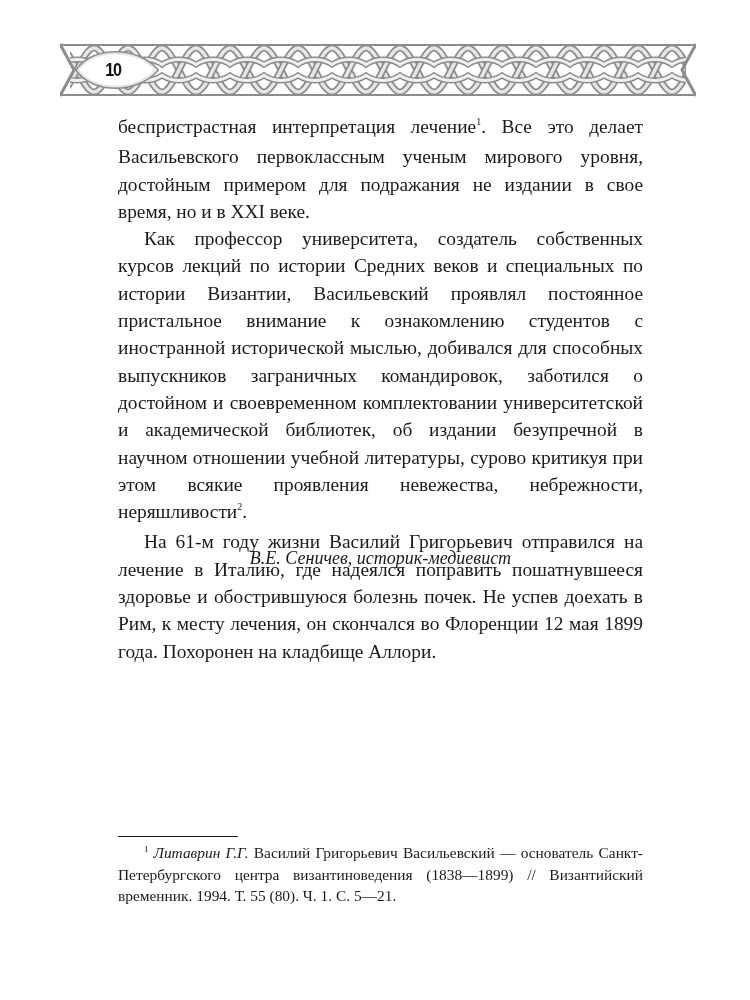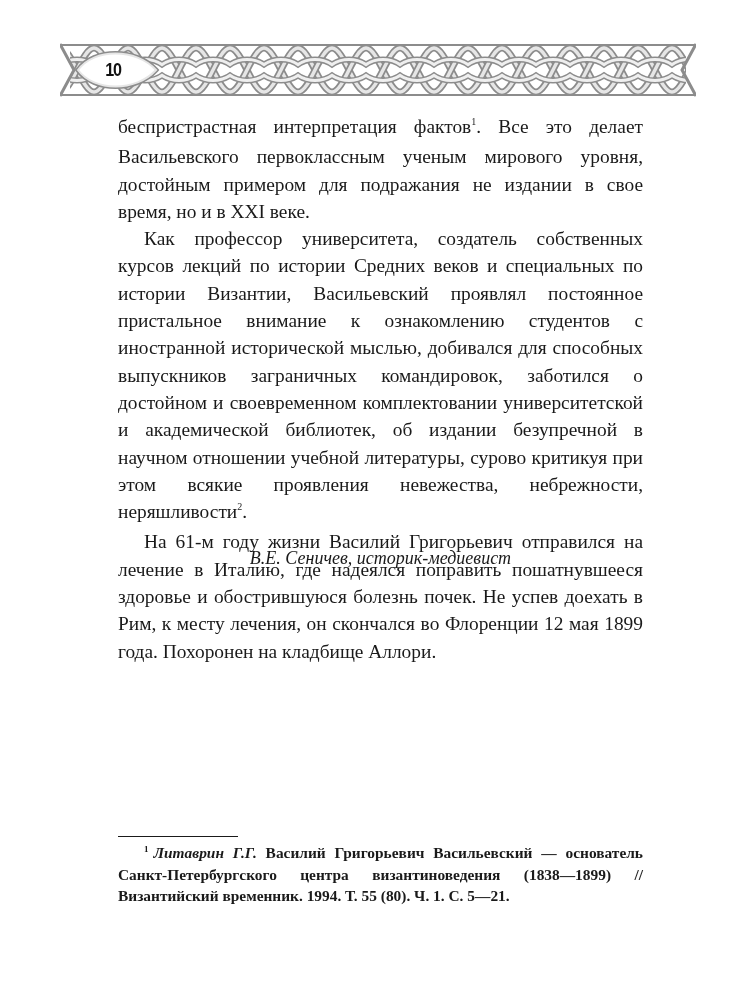--- a/index.html
+++ b/index.html
@@ -8,21 +8,21 @@
   .header-band svg { display: block; }
   .page-number { position: absolute; left: 95px; top: 54px; width: 36px; height: 32px; font-family: "Liberation Sans", sans-serif; font-weight: bold; font-size: 19px; letter-spacing: -1.5px; text-align: center; line-height: 32px; color: #111; transform: scaleX(0.85); }
   .body-text { position: absolute; left: 118px; top: 113px; width: 525px; font-size: 19.4px; line-height: 27.3px; text-align: justify; }
   .body-text p { margin: 0; }
   .body-text p.indent { text-indent: 26px; }
   .body-text p.first { text-indent: 0; }
   sup { font-size: 10px; vertical-align: 0; position: relative; top: -8px; }
   .signature { position: absolute; left: 118px; top: 545px; width: 525px; text-align: center; font-style: italic; font-size: 18px; line-height: 27px; }
   .footnote-rule { position: absolute; left: 118px; top: 836px; width: 120px; height: 1px; background: #1a1a1a; }
   .footnotes { position: absolute; left: 118px; top: 843px; width: 525px; font-size: 15.4px; line-height: 20.3px; text-align: justify; }
-  .footnotes p { margin: 0; text-indent: 26px; font-weight: bold; }
+  .footnotes p { margin: 0; text-indent: 26px; }
   .footnotes sup { font-size: 9px; top: -6px; margin-right: 5px; }
   .fn-author { font-style: italic; }
 </style>
 </head>
 <body>
 
 <div class="header-band">
   <svg width="636" height="56" viewBox="0 0 636 56">
     <defs>
       <pattern id="knot" x="0" y="0" width="34" height="56" patternUnits="userSpaceOnUse">
@@ -40,21 +40,21 @@
     <polyline points="636,2 622,28 636,54" fill="none" stroke="#8c8c8c" stroke-width="3"></polyline>
     <line x1="0" y1="3" x2="636" y2="3" stroke="#8c8c8c" stroke-width="2"></line>
     <line x1="0" y1="53" x2="636" y2="53" stroke="#8c8c8c" stroke-width="2"></line>
     <path d="M18 28 C 34 6, 76 6, 96 28 C 76 50, 34 50, 18 28 Z" fill="#ffffff" stroke="#8c8c8c" stroke-width="5"></path>
     <path d="M18 28 C 34 6, 76 6, 96 28 C 76 50, 34 50, 18 28 Z" fill="#ffffff" stroke="#e6e6e6" stroke-width="2"></path>
   </svg>
 </div>
 <div class="page-number">10</div>
 
 <div class="body-text">
-  <p class="first"><span>беспристрастная интерпретация фактов</span><sup>1</sup><span>. Все это делает Васильевского первоклассным ученым мирового уровня, достойным примером для подражания не издании в свое время, но и в XXI веке.</span></p>
+  <p class="first"><span>беспристрастная интерпретация лечение</span><sup>1</sup><span>. Все это делает Васильевского первоклассным ученым мирового уровня, достойным примером для подражания не издании в свое время, но и в XXI веке.</span></p>
   <p class="indent"><span>Как профессор университета, создатель собственных курсов лекций по истории Средних веков и специальных по истории Византии, Васильевский проявлял постоянное пристальное внимание к ознакомлению студентов с иностранной исторической мыслью, добивался для способных выпускников заграничных командировок, заботился о достойном и своевременном комплектовании университетской и академической библиотек, об издании безупречной в научном отношении учебной литературы, сурово критикуя при этом всякие проявления невежества, небрежности, неряшливости</span><sup>2</sup><span>.</span></p>
   <p class="indent"><span>На 61-м году жизни Василий Григорьевич отправился на лечение в Италию, где надеялся поправить пошатнувшееся здоровье и обострившуюся болезнь почек. Не успев доехать в Рим, к месту лечения, он скончался во Флоренции 12 мая 1899 года. Похоронен на кладбище Аллори.</span></p>
 </div>
 
 <div class="signature">В.Е. Сеничев, историк-медиевист</div>
 
 <div class="footnote-rule"></div>
 <div class="footnotes">
   <p><sup>1</sup><span class="fn-author">Литаврин Г.Г.</span><span> Василий Григорьевич Васильевский — основатель Санкт-Петербургского центра византиноведения (1838—1899) // Византийский временник. 1994. Т. 55 (80). Ч. 1. С. 5—21.</span></p>
 </div>

